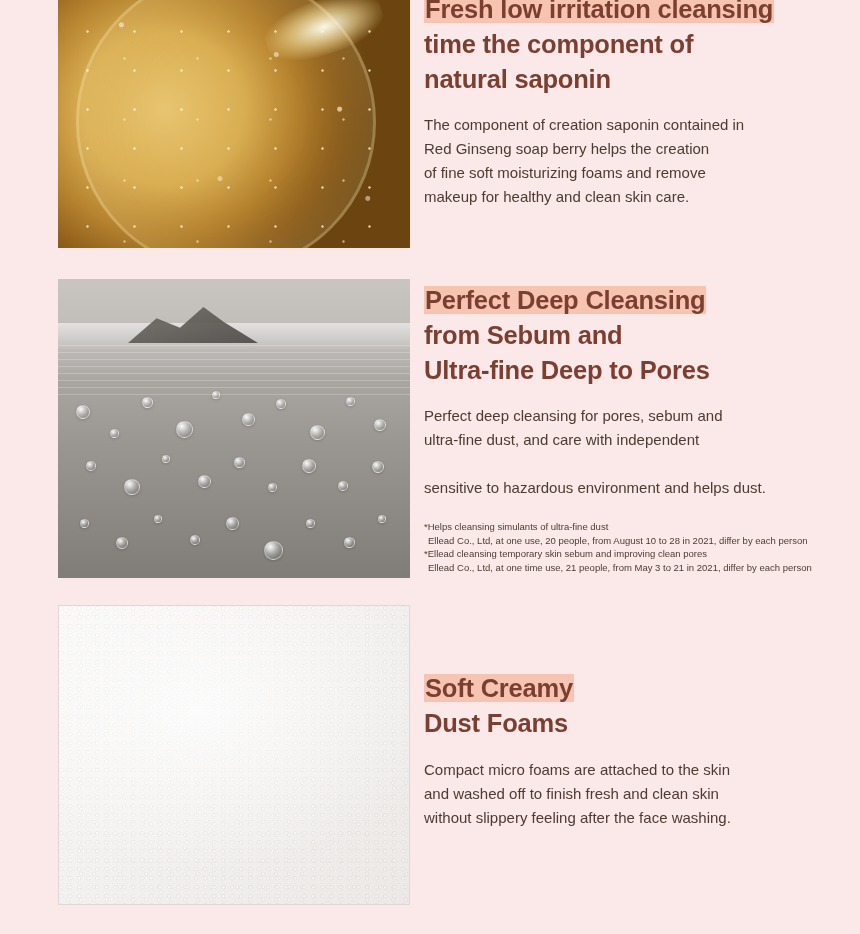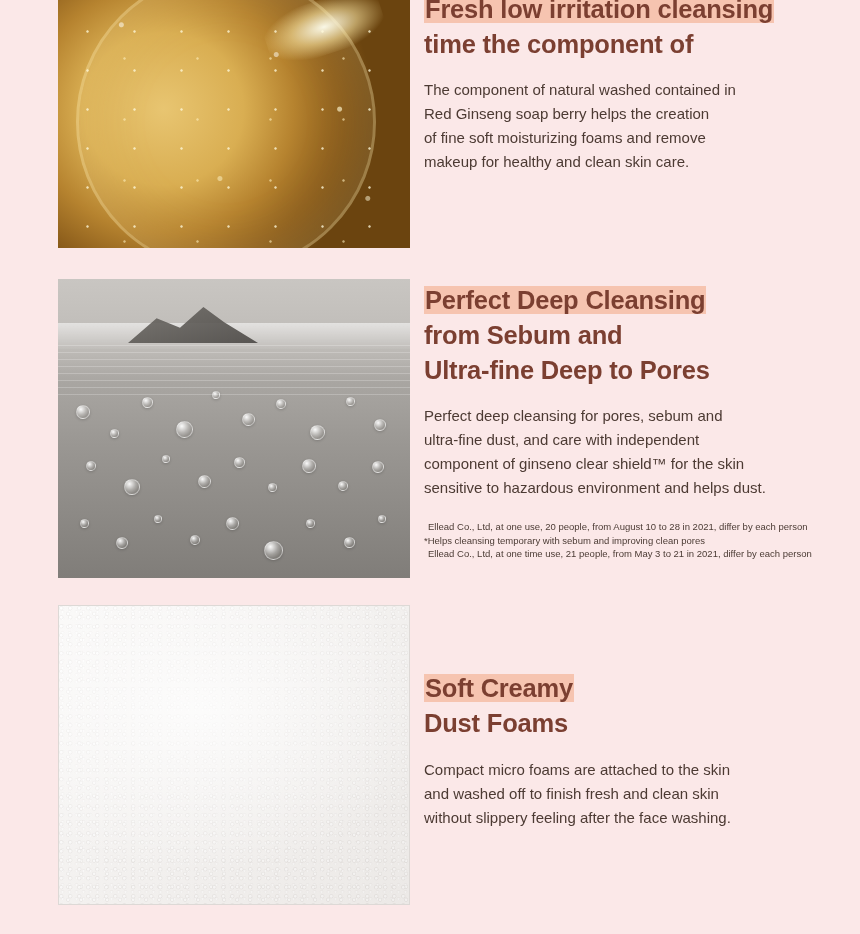--- a/index.html
+++ b/index.html
@@ -184,23 +184,24 @@
     <div class="img-wrap img-gold">
       <div class="gold-arc"></div>
       <div class="gold-flare"></div>
       <div class="gold-dots"></div>
     </div>
 
     <div class="text-col" style="top:-8px;">
       <h2 class="heading">
         <span class="hl">Fresh low irritation cleansing</span><br>
         <span>time the component of</span><br>
+        <span>natural saponin</span>
       </h2>
       <p class="body" style="margin-top:16px;">
-        <span>The component of natural washed contained in</span><br>
+        <span>The component of creation saponin contained in</span><br>
         <span>Red Ginseng soap berry helps the creation</span><br>
         <span>of fine soft moisturizing foams and remove</span><br>
         <span>makeup for healthy and clean skin care.</span>
       </p>
     </div>
   </div>
 
   <div class="section" style="top:279px; height:299px;text-decoration:underline;">
 
     <div class="img-wrap img-water">
@@ -242,26 +243,27 @@
 
     <div class="text-col" style="top:4px;">
       <h2 class="heading">
         <span class="hl">Perfect Deep Cleansing</span><br>
         <span>from Sebum and</span><br>
         <span>Ultra-fine Deep to Pores</span>
       </h2>
       <p class="body" style="margin-top:16px;">
         <span>Perfect deep cleansing for pores, sebum and</span><br>
         <span>ultra-fine dust, and care with independent</span><br>
-        <span>component of ginseno clear shield™  for the skin</span><br>
+        <br>
         <span>sensitive to hazardous environment and helps dust.</span>
       </p>
       <div class="footnotes" style="margin-top:20px;">
+        <div>*Helps cleansing simulants of ultra-fine dust</div>
         <div class="indent">Ellead Co., Ltd, at one use, 20 people, from August 10 to 28 in 2021, differ by each person</div>
-        <div>*Helps cleansing temporary with sebum and improving clean pores</div>
+        <div>*Ellead cleansing temporary skin sebum and improving clean pores</div>
         <div class="indent">Ellead Co., Ltd, at one time use, 21 people, from May 3 to 21 in 2021, differ by each person</div>
       </div>
     </div>
   </div>
 
   <div class="section" style="top:605px; height:300px;">
 
     <div class="img-wrap img-foam">
       <div class="foam-tex"></div>
       <div class="foam-shade"></div>

